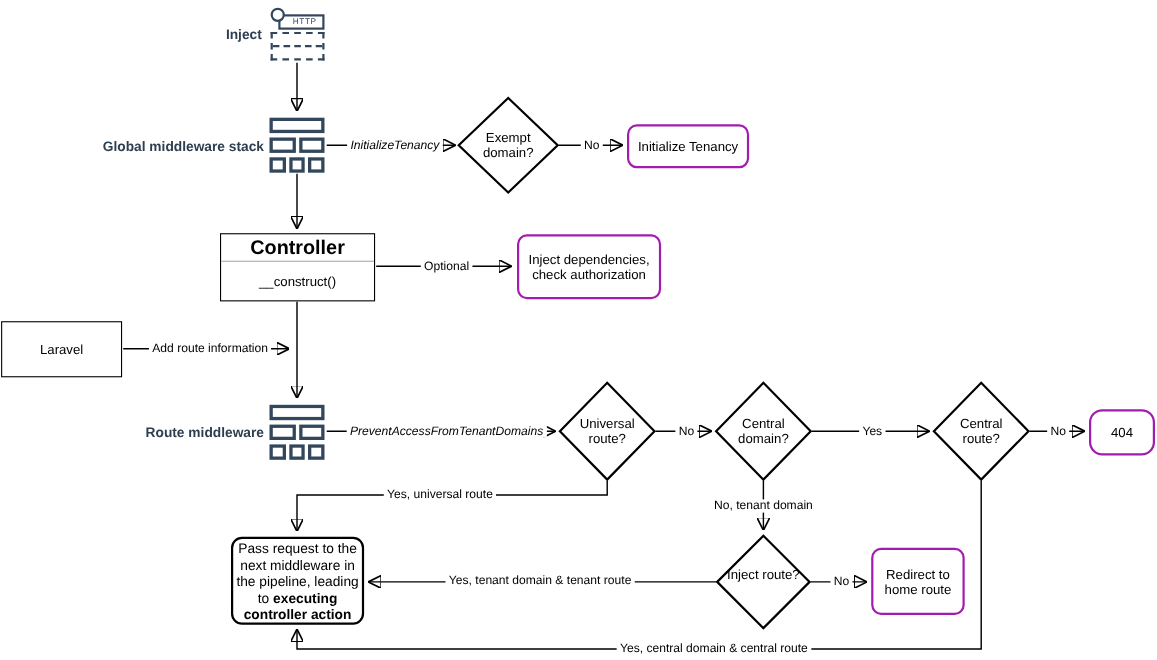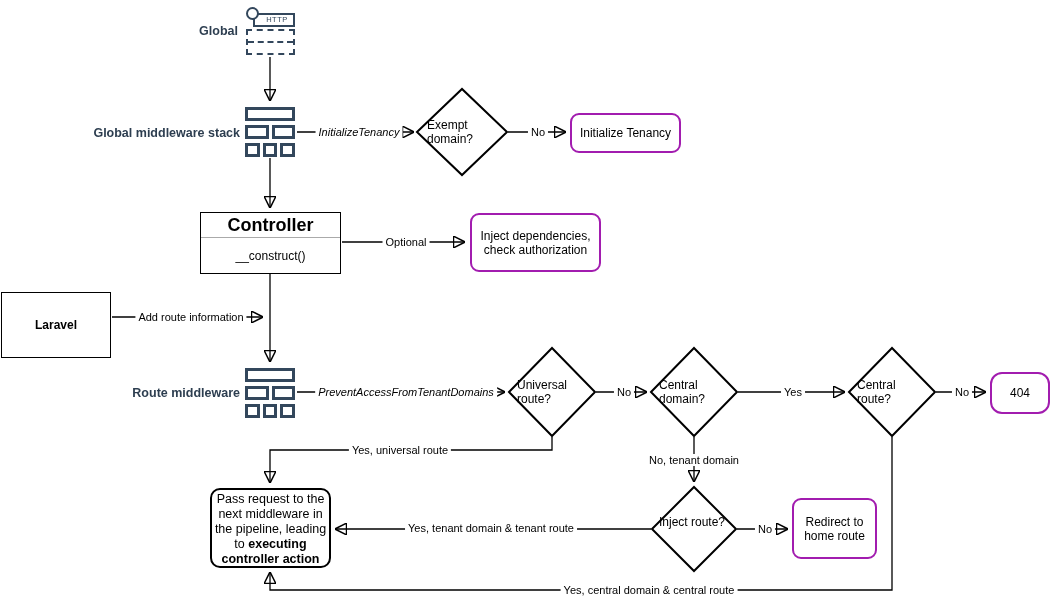--- a/index.html
+++ b/index.html
@@ -23,21 +23,21 @@
   .controller .title{height:24px;line-height:24px;text-align:center;font-weight:bold;font-size:18px;border-bottom:1px solid #aaa;}
   .controller .method{height:35px;display:flex;align-items:center;justify-content:center;font-size:12px;}
 
   .pass-box{
     position:absolute;box-sizing:border-box;background:#fff;border:2px solid #000;border-radius:10px;
     font-size:12.5px;line-height:15px;text-align:center;padding:2px 1px;
   }
   .pass-box b{font-weight:bold;}
 
   .side-label{position:absolute;text-align:right;font-weight:bold;font-size:12.5px;color:#2d3e50;}
-  .dlabel{position:absolute;font-size:12px;line-height:14px;color:#000;}
+  .dlabel{position:absolute;text-align:center;font-size:12px;line-height:14px;color:#000;}
   .elbl{
     position:absolute;transform:translate(-50%,-50%);background:#fff;
     padding:0 3px;font-size:11px;color:#000;white-space:nowrap;
   }
   .it{font-style:italic;}
 
   
   .stack{position:absolute;width:50px;height:50px;display:flex;flex-direction:column;justify-content:space-between;}
   .stack .srow{display:flex;gap:3px;height:14px;}
   .stack .cell{flex:1;border:3px solid #33475c;background:#fff;box-sizing:border-box;}
@@ -115,34 +115,34 @@
         <div class="cell"></div>
         <div class="cell"></div>
       </div>
     <div class="srow">
         <div class="cell"></div>
         <div class="cell"></div>
         <div class="cell"></div>
       </div>
   </div>
 
-  <div class="side-label" style="left:88px;top:24px;width:150px;">Global</div>
+  <div class="side-label" style="left:88px;top:24px;width:150px;">Inject</div>
   <div class="side-label" style="left:40px;top:126px;width:200px;">Global middleware stack</div>
   <div class="side-label" style="left:40px;top:386px;width:200px;">Route middleware</div>
 
   <div class="node rounded" style="left:570px;top:113px;width:111px;height:40px;">Initialize Tenancy</div>
 
   <div class="controller" style="left:200px;top:212px;width:141px;height:62px;">
     <div class="title">Controller</div>
     <div class="method">__construct()</div>
   </div>
 
   <div class="node rounded" style="left:470px;top:213px;width:131px;height:59px;padding:0 6px;">Inject dependencies, check authorization</div>
 
-  <div class="node plain" style="left:1px;top:292px;width:110px;height:66px;font-weight:bold;">Laravel</div>
+  <div class="node plain" style="left:1px;top:292px;width:110px;height:51px;">Laravel</div>
 
   <div class="node rounded" style="left:990px;top:372px;width:60px;height:42px;border-radius:12px;">404</div>
 
   <div class="node rounded" style="left:792px;top:498px;width:85px;height:61px;padding:4px 6px;">Redirect to home route</div>
 
   <div class="pass-box" style="left:210px;top:488px;width:121px;height:80px;"><span>Pass request to the next middleware in the pipeline, leading to </span><b>executing controller action</b></div>
 
   <div class="dlabel" style="left:427px;top:118px;width:70px;">Exempt domain?</div>
   <div class="dlabel" style="left:517px;top:378px;width:70px;">Universal route?</div>
   <div class="dlabel" style="left:659px;top:378px;width:70px;">Central domain?</div>

